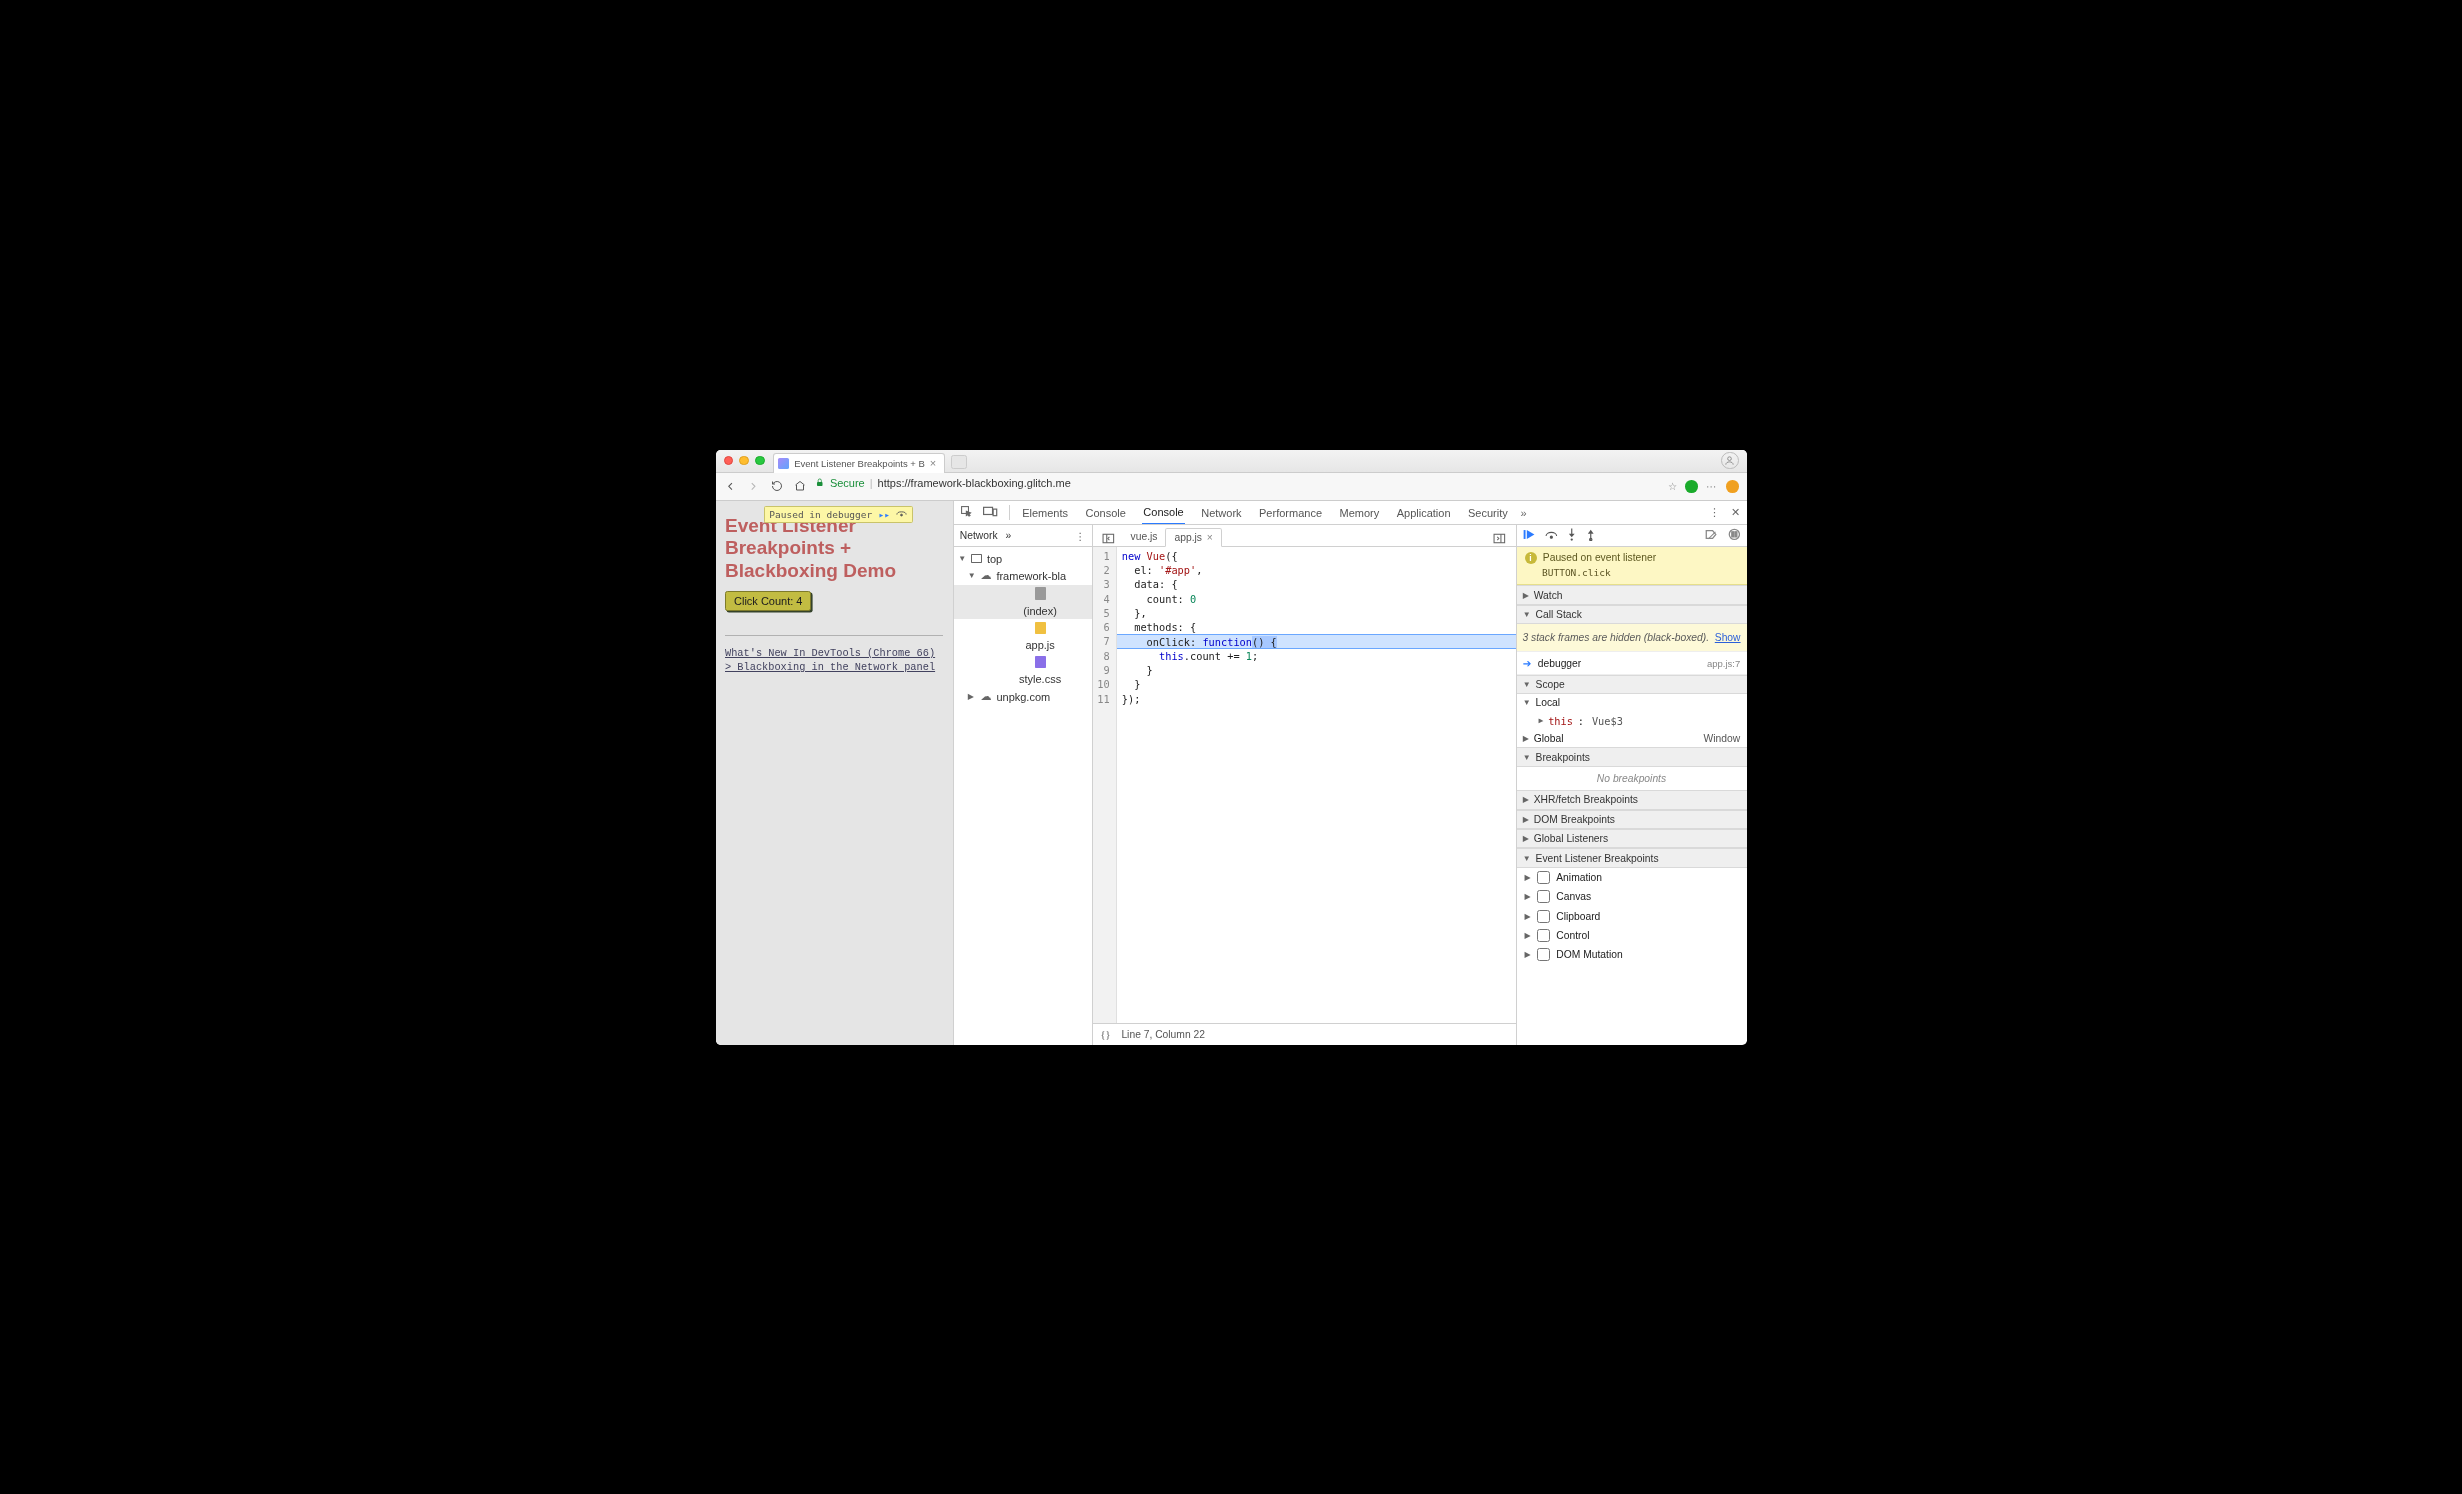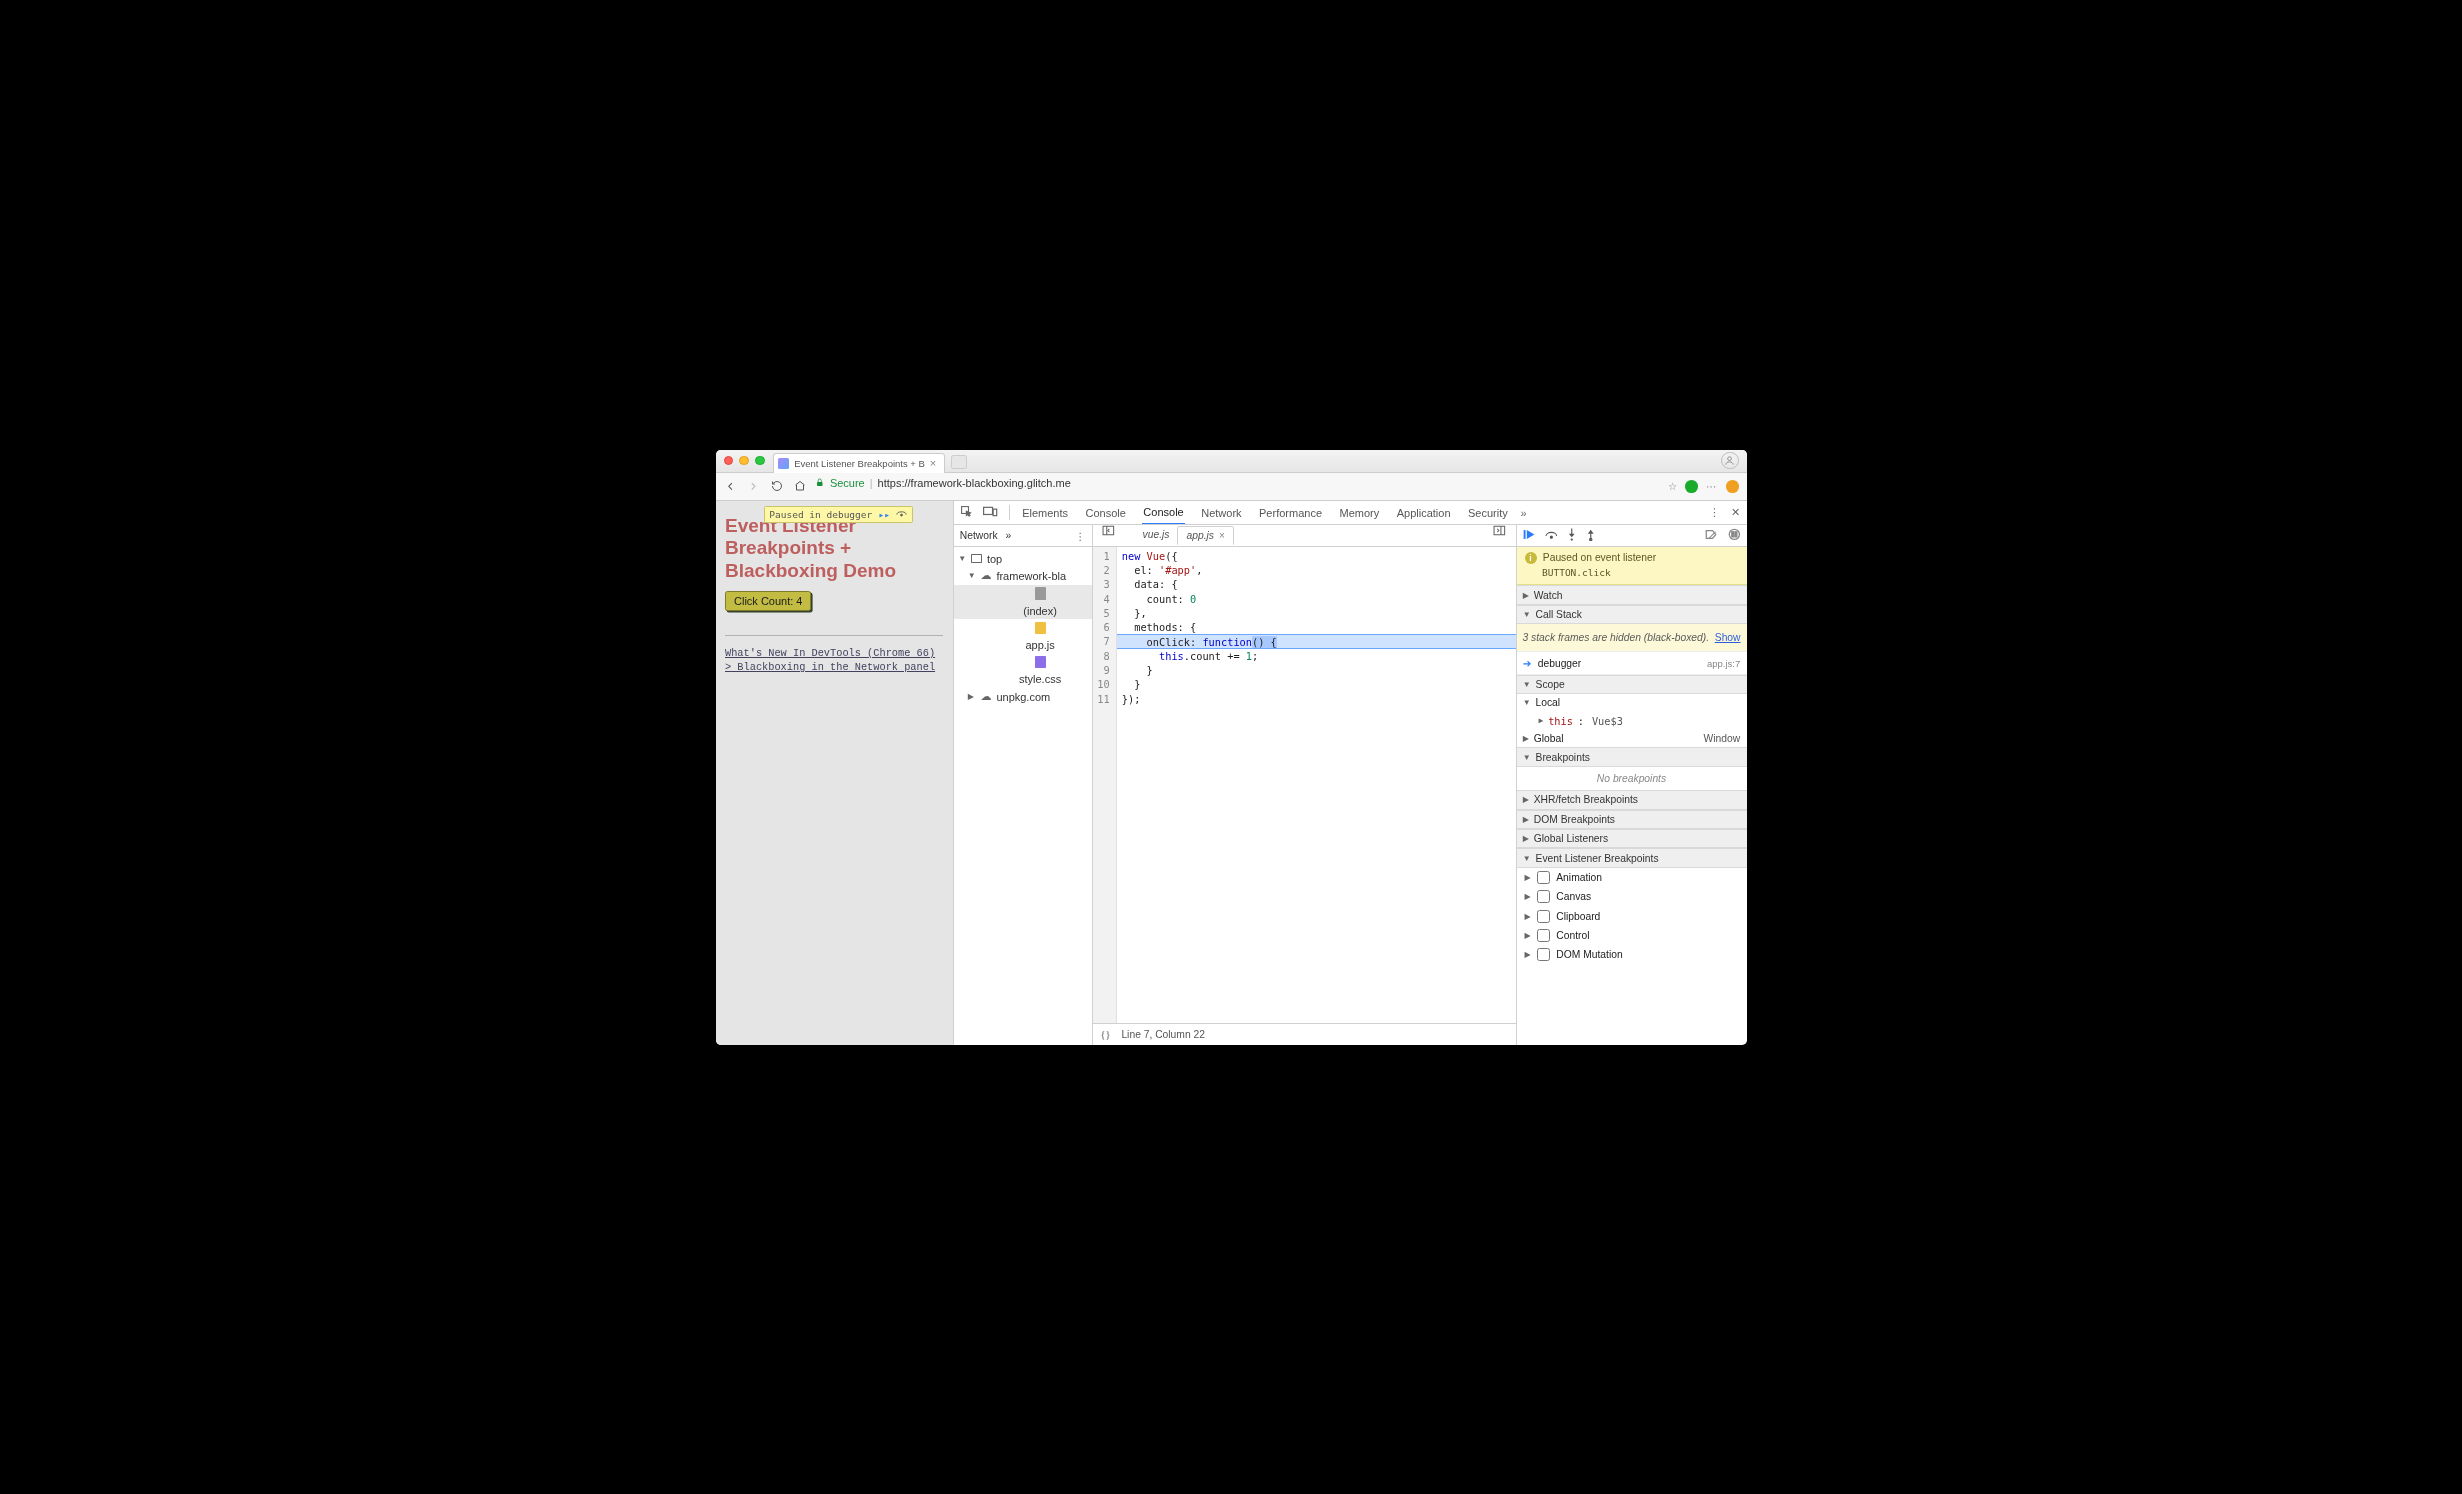--- a/index.html
+++ b/index.html
@@ -139,21 +139,21 @@
   .tree-row.sel{background:#e8e8e8;}
   .file-ico{width:11px;height:12.7px;background:#999;border-radius:0.8px;}
   .file-ico.js{background:#f0c040;}
   .file-ico.css{background:#8a6fe8;}
   .cloud{color:#666;}
   .frame{width:11px;height:8.7px;border:1.2px solid #666;border-radius:0.8px;}
   
   .editor{flex:1;display:flex;flex-direction:column;border-right:0.8px solid #d0d0d0;min-width:0;}
   .ed-tabs{
     height:22px;border-bottom:0.8px solid #d0d0d0;
-    display:flex;align-items:flex-start;padding:0 4.8px;gap:15px;font-style:italic;
+    display:flex;align-items:flex-end;padding:0 4.8px;gap:3px;
   }
   .ed-tabs .nav-toggle{color:#666;padding:0 4.8px;}
   .ed-tab{padding:3.2px 8px;font-size:10.3px;color:#555;display:flex;gap:4.8px;align-items:center;cursor:pointer;}
   .ed-tab.active{background:#fff;border:0.8px solid #d0d0d0;border-bottom:0.8px solid #fff;border-radius:2.4px 2.4px 0 0;position:relative;top:0.8px;}
   .ed-tabs .spacer{flex:1;}
   .code-wrap{flex:1;display:flex;overflow:auto;font-family:Menlo,Consolas,monospace;font-size:10.3px;line-height:14.3px;background:#fff;}
   .gutter{background:#f2f2f2;color:#888;text-align:right;padding:1.6px 6.3px 1.6px 4.8px;border-right:0.8px solid #e0e0e0;user-select:none;}
   .gutter div{height:14.3px;}
   .code{flex:1;padding:1.6px 0;position:relative;}
   .code .line{height:14.3px;padding:0 4.8px;white-space:pre;}

